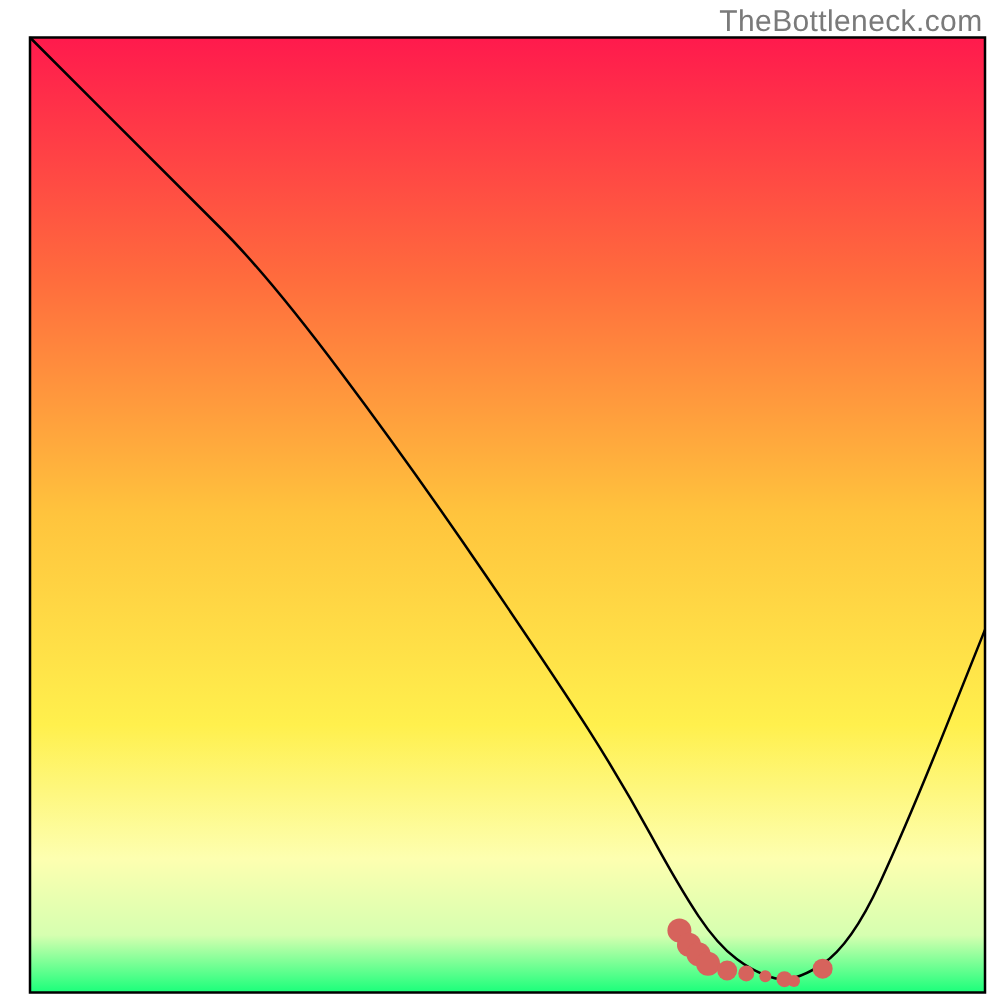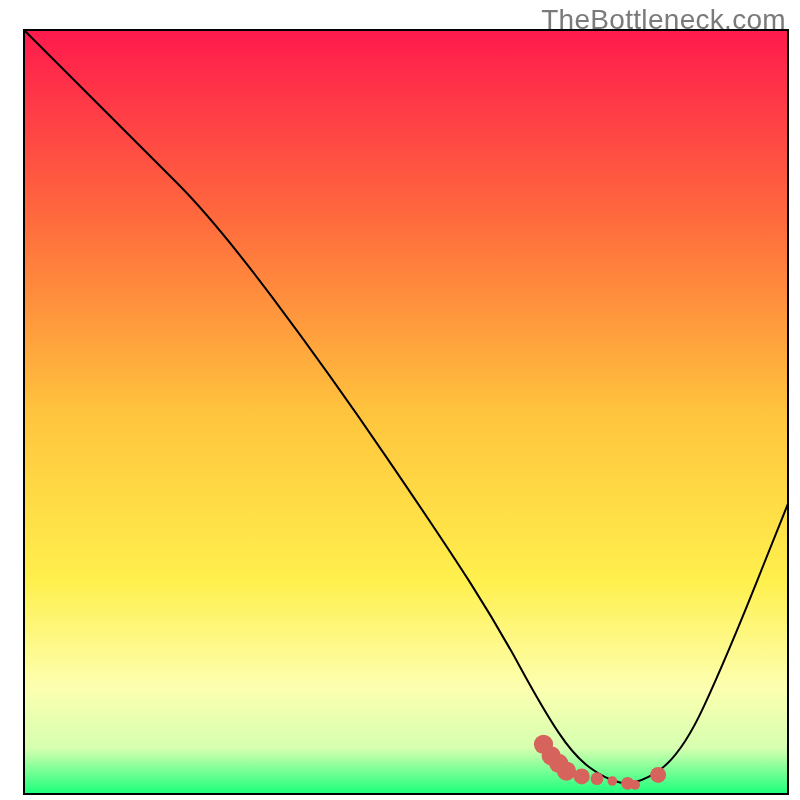--- a/index.html
+++ b/index.html
@@ -9,21 +9,21 @@
     height: 800px;
     background: #ffffff;
     font-family: Arial, Helvetica, sans-serif;
     position: relative;
   }
   .watermark {
     position: absolute;
     top: 4px;
     right: 14px;
     color: #7a7a7a;
-    font-size: 28px;
+    font-size: 24px;
     font-weight: 400;
     letter-spacing: 0.3px;
     text-align: right;
   }
   svg {
     display: block;
   }
 </style>
 </head>
 <body>

